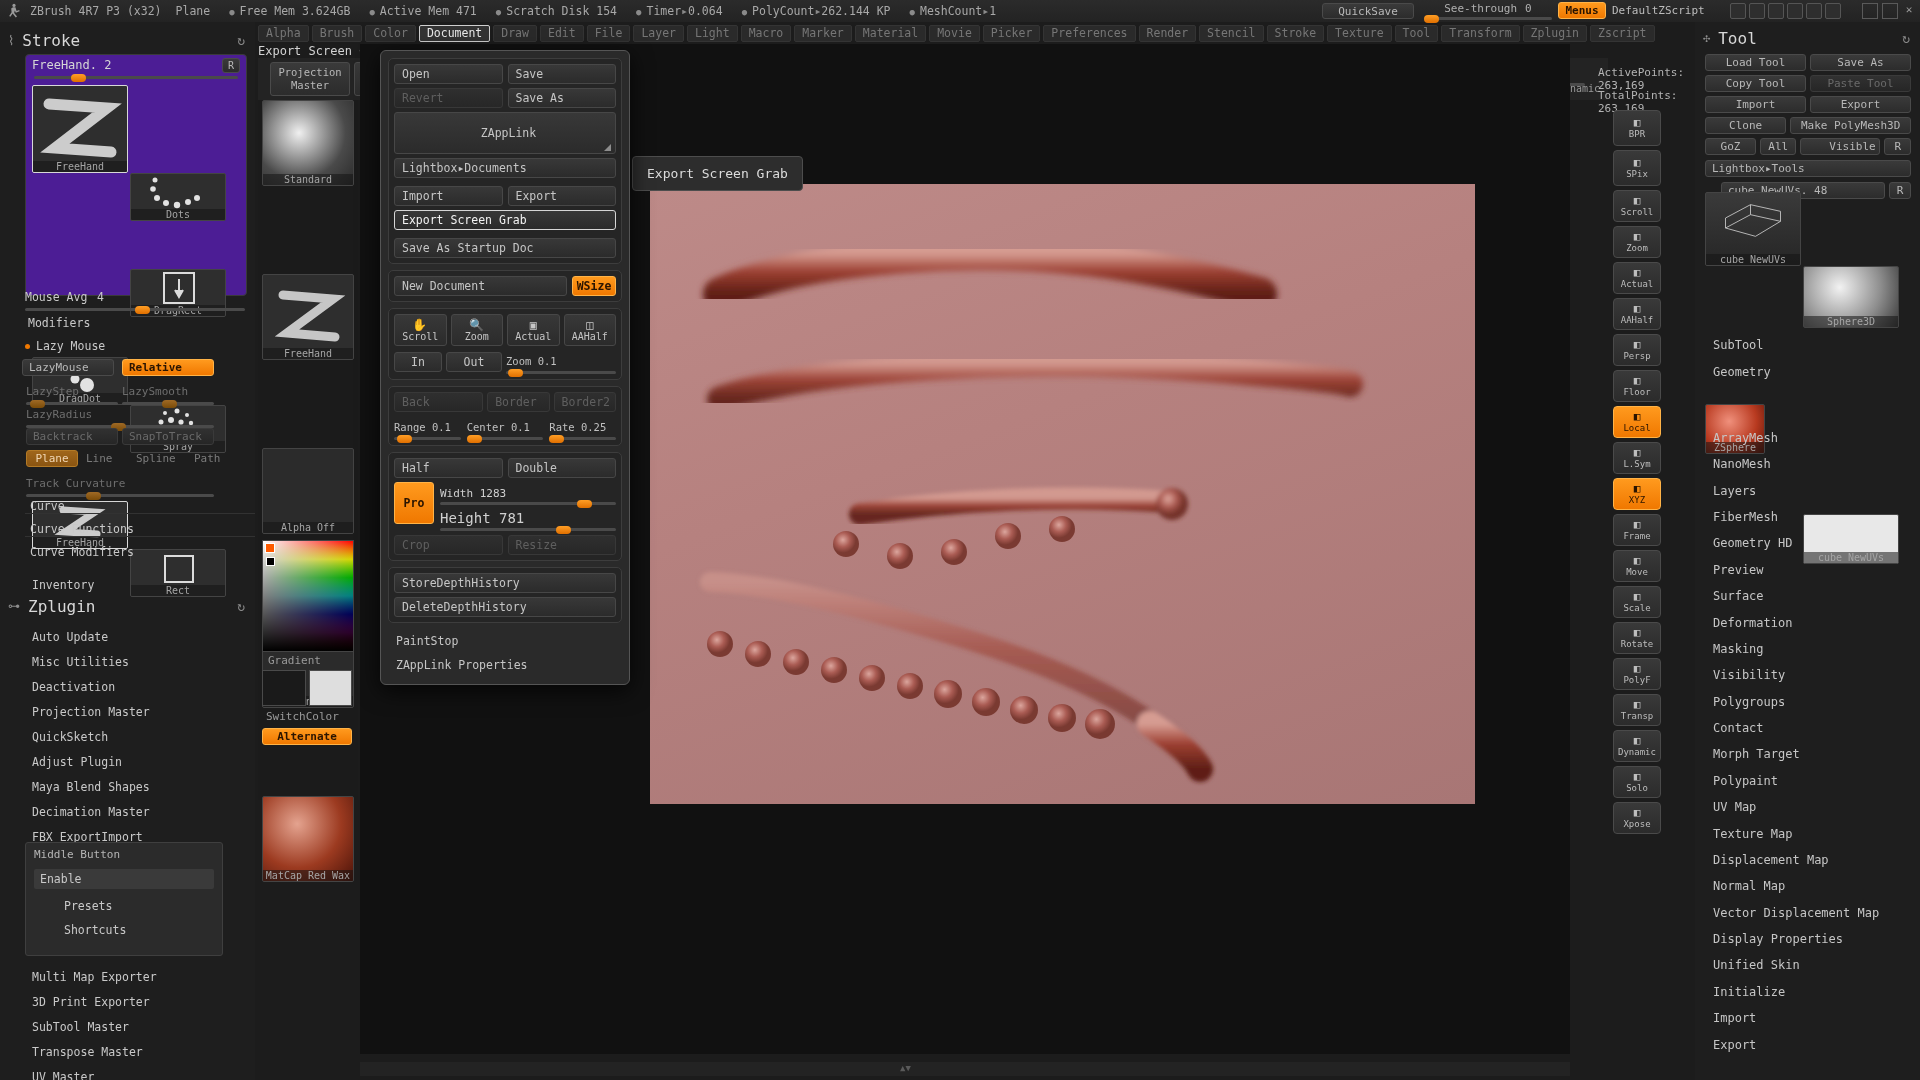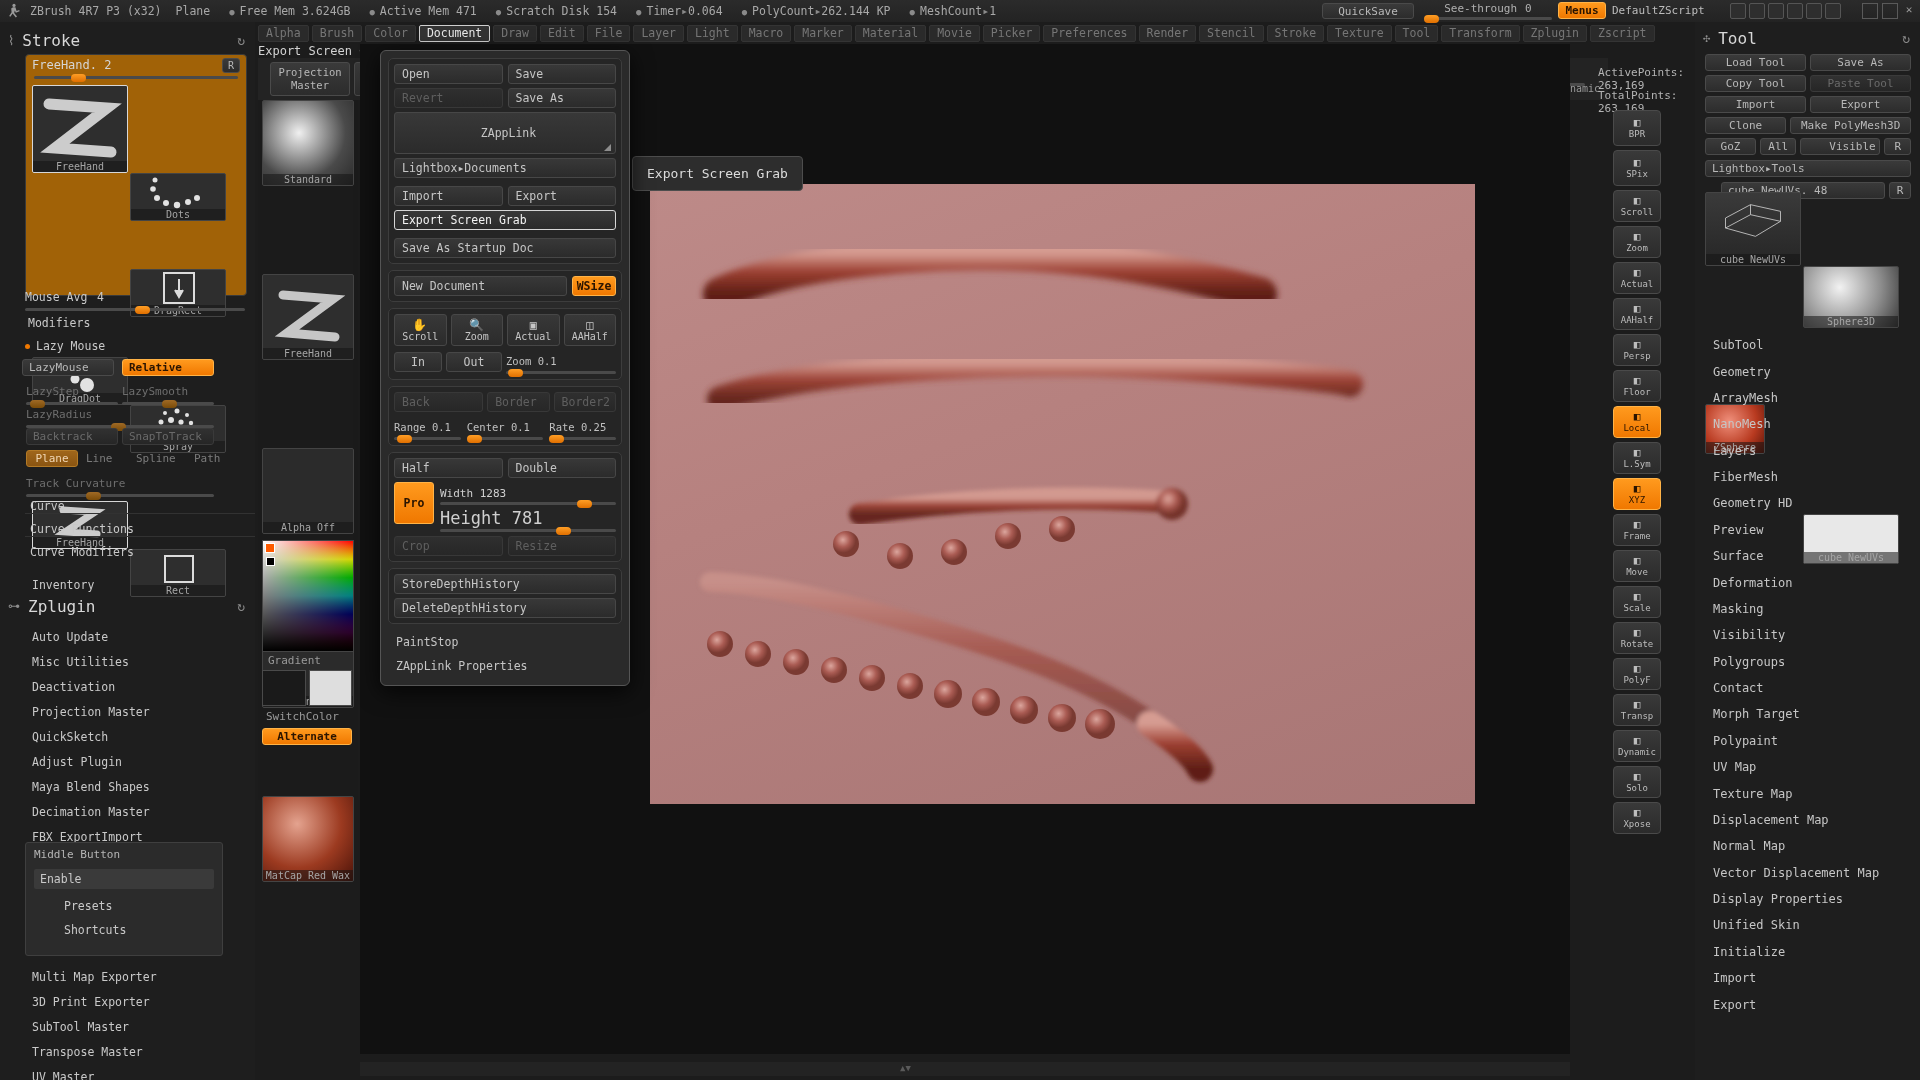--- a/index.html
+++ b/index.html
@@ -28,21 +28,21 @@
   #menubar{left:258px;top:24px;height:18px;display:flex;gap:3px;align-items:center;}
   .mtab{height:17px;padding:0 7px;display:flex;align-items:center;font-size:11.5px;color:#767676;
         background:#2a2a2a;border:1px solid #343434;border-radius:2px;box-sizing:border-box;}
   .mtab.active{color:#e8e8e8;border-color:#cfcfcf;background:#333;}
 
   
   #leftcol{left:0;top:22px;width:255px;height:1058px;background:#1e1e1e;}
   .palhdr{display:flex;align-items:center;height:28px;color:#d8d8d8;font-size:16px;}
   .palhdr .pname{margin-left:8px;}
   .refresh{margin-left:auto;margin-right:10px;color:#8a8a8a;font-size:13px;}
-  .group{background:#a16207;border:1px solid #3a3a3a;border-radius:4px;}
+  .group{background:#4c1d95;border:1px solid #3a3a3a;border-radius:4px;}
   .swatch{background:#2e2e2e;border:1px solid #444;border-radius:2px;position:relative;overflow:hidden;}
   .swatch .cap{position:absolute;bottom:0;left:0;right:0;text-align:center;font-size:10px;color:#a5a5a5;
                background:rgba(20,20,20,.55);}
   .swatch.sel{border:1px solid #d8d8d8;}
 
   
   #canvaswrap{left:360px;top:44px;width:1210px;height:1010px;background:#111;}
   #canvas{position:absolute;left:290px;top:140px;width:825px;height:620px;
           background:linear-gradient(160deg,#bd8a88,#b6817f 40%,#a87675);}
   .tip{position:absolute;background:#2d2d2d;border:1px solid #4d4d4d;border-radius:4px;color:#dcdcdc;
@@ -600,21 +600,21 @@
       <div style="display:flex;gap:6px;margin-bottom:4px;">
         <div class="ddbtn" style="width:40px;height:42px;justify-content:center;padding-left:0;background:linear-gradient(#ff9a1e,#f07800);border-color:#ffb347;color:#2a1400;font-weight:bold;">Pro</div>
         <div style="flex:1">
           <div>
             <span class="lbl" style="font-size:11px;color:#d0d0d0;"><span>Width</span> <span>1283</span></span>
             <div class="slider" style="margin-top:1px;">
                 <div class="sknob" style="left:78%"></div>
               </div>
           </div>
           <div style="margin-top:3px;">
-            <span class="lbl" style="font-size:17px;color:#d0d0d0;margin-top:36px;"><span>Height</span> <span>781</span></span>
+            <span class="lbl" style="font-size:14px;color:#d0d0d0;margin-top:36px;"><span>Height</span> <span>781</span></span>
             <div class="slider" style="margin-top:1px;">
                 <div class="sknob" style="left:66%"></div>
               </div>
           </div>
         </div>
       </div>
       <div style="display:flex;gap:5px;">
         <div class="ddbtn dim" style="flex:1">Crop</div>
         <div class="ddbtn dim" style="flex:1">Resize</div>
       </div>
@@ -770,21 +770,21 @@
         
       </div>
       <div class="swatch abs" style="left:98px;top:76px;width:94px;height:48px;background:#e8e8e8;">
         <span class="cap">cube_NewUVs</span>
       </div>
     </div>
 
     <div class="abs rlist" id="tool-sections" style="left:0;top:310px;width:225px;">
         <div class="ritem" style="padding: 6.2px 0px 6.2px 18px;">SubTool</div>
         <div class="ritem" style="padding: 6.2px 0px 6.2px 18px;">Geometry</div>
-        <div class="ritem" style="padding: 6.2px 0px 6.2px 18px;">ArrayMesh</div>
+        <div class="ritem" style="padding: 6.2px 0px 6.2px 18px; margin-top: 40px;">ArrayMesh</div>
         <div class="ritem" style="padding: 6.2px 0px 6.2px 18px;">NanoMesh</div>
         <div class="ritem" style="padding: 6.2px 0px 6.2px 18px;">Layers</div>
         <div class="ritem" style="padding: 6.2px 0px 6.2px 18px;">FiberMesh</div>
         <div class="ritem" style="padding: 6.2px 0px 6.2px 18px;">Geometry HD</div>
         <div class="ritem" style="padding: 6.2px 0px 6.2px 18px;">Preview</div>
         <div class="ritem" style="padding: 6.2px 0px 6.2px 18px;">Surface</div>
         <div class="ritem" style="padding: 6.2px 0px 6.2px 18px;">Deformation</div>
         <div class="ritem" style="padding: 6.2px 0px 6.2px 18px;">Masking</div>
         <div class="ritem" style="padding: 6.2px 0px 6.2px 18px;">Visibility</div>
         <div class="ritem" style="padding: 6.2px 0px 6.2px 18px;">Polygroups</div>

